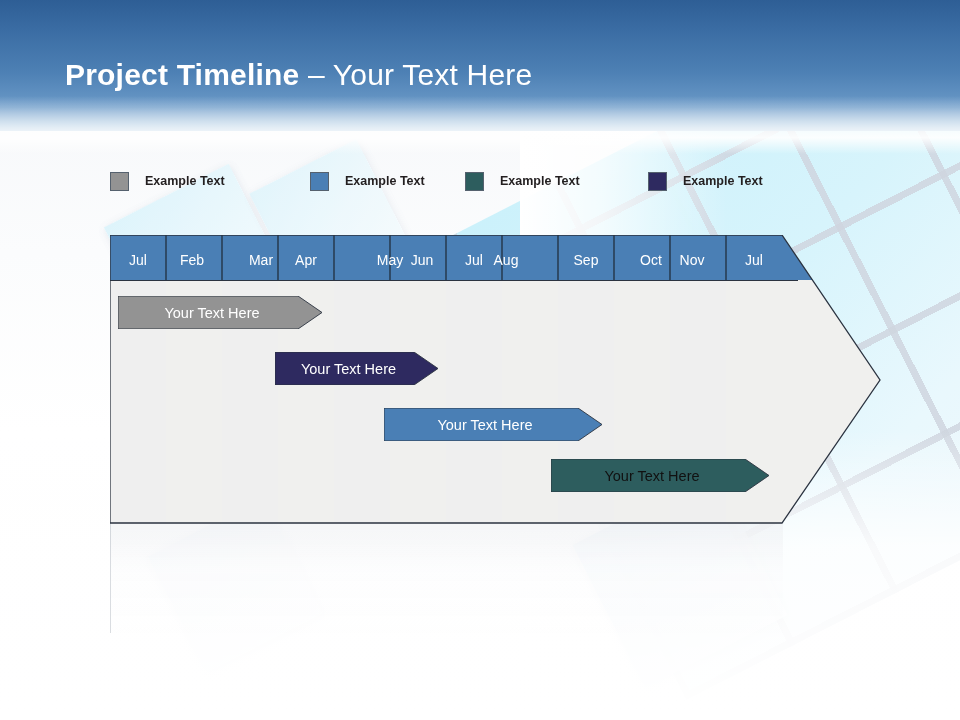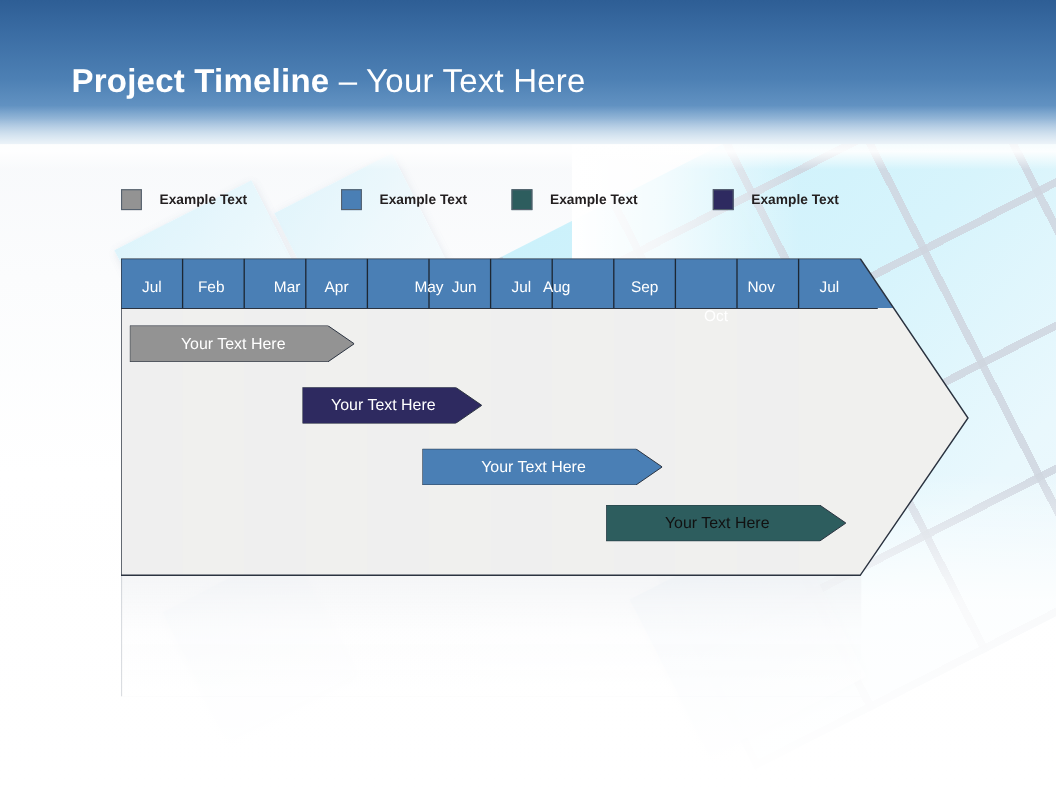--- a/index.html
+++ b/index.html
@@ -185,21 +185,21 @@
   <div class="month-row" id="months-host">
       <div class="month-cell" style="left: 0px; width: 56px;">Jul</div>
       <div class="month-cell" style="left: 56px; width: 52px;">Feb</div>
       <div class="month-cell" style="left: 112px; width: 78px;">Mar</div>
       <div class="month-cell" style="left: 168px; width: 56px;">Apr</div>
       <div class="month-cell" style="left: 224px; width: 56px; padding-left: 28px;">May</div>
       <div class="month-cell" style="left: 280px; width: 64px;">Jun</div>
       <div class="month-cell" style="left: 336px; width: 56px;">Jul</div>
       <div class="month-cell" style="left: 368px; width: 56px; text-align: right;">Aug</div>
       <div class="month-cell" style="left: 448px; width: 56px;">Sep</div>
-      <div class="month-cell" style="left: 504px; width: 74px; margin-top: 27px;">Oct</div>
+      <div class="month-cell" style="left: 504px; width: 74px;">Oct</div>
       <div class="month-cell" style="left: 560px; width: 44px; text-align: right;">Nov</div>
       <div class="month-cell" style="left: 616px; width: 56px;">Jul</div>
     </div>
 
   <div class="bars-layer" id="bars-host">
       <div class="bar" style="left: 118px; top: 296px; width: 204px;">
         <svg width="204" height="33" viewBox="0 0 204 33">
           <polygon points="0,0 180,0 204,16.5 180,33 0,33" fill="#939393" stroke="#2b3340" stroke-width="0.9"></polygon>
         </svg>
         <div class="bar-label light">Your  Text Here</div>

